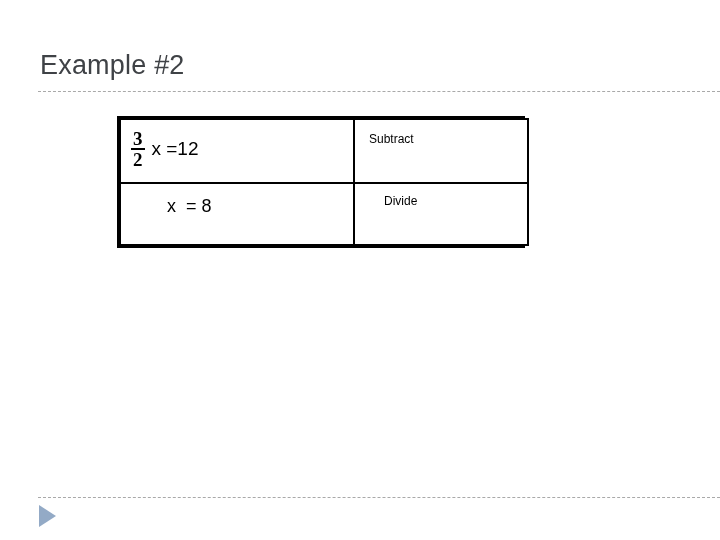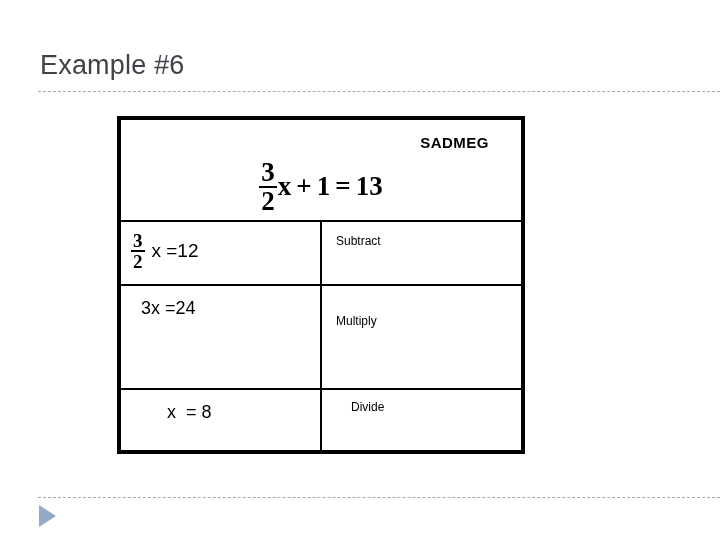--- a/index.html
+++ b/index.html
@@ -210,76 +210,47 @@
   .cell-sub-right  { position: relative; }
   .cell-sub-right .op-label  { position: absolute; left: 14px; top: 12px; }
   .cell-mul-right { position: relative; }
   .cell-mul-right .op-label  { position: absolute; left: 14px; top: 28px; }
   .cell-div-right { position: relative; }
   .cell-div-right .op-label  { position: absolute; left: 29px; top: 10px; }
 </style>
 </head>
 <body>
 
-<div class="slide-title">Example #6</div>
+<div class="slide-title">Example #2</div>
 
 <div class="rule-top"></div>
 
 <div class="calc-table">
   <table>
     <tbody>
 
-      <tr>
-        <td class="hdr-cell" colspan="2">
-          <div class="hdr-mnemonic">SADMEG</div>
-          <div class="hdr-equation">
-            <span class="math big">
-              <span class="frac">
-                <span class="num">3</span>
-                <span class="bar"></span>
-                <span class="den">2</span>
-              </span>
-              <span class="var">x</span>
-              <span class="op">+</span>
-              <span class="rhs">1</span>
-              <span class="op">=</span>
-              <span class="rhs">13</span>
-            </span>
-          </div>
-        </td>
-      </tr>
 
       <tr>
         <td class="col-left row-sub-left">
           <div class="cellwrap">
             <span class="math small">
               <span class="frac">
                 <span class="num">3</span>
                 <span class="bar"></span>
                 <span class="den">2</span>
               </span>
             </span>
             <span class="tail">x =12</span>
           </div>
         </td>
         <td class="col-right cell-sub-right">
           <span class="op-label">Subtract</span>
         </td>
       </tr>
 
-      <tr>
-        <td class="col-left row-mul-left">
-          <div class="cellwrap">
-            <span class="expr-sans">3x =24</span>
-          </div>
-        </td>
-        <td class="col-right cell-mul-right">
-          <span class="op-label">Multiply</span>
-        </td>
-      </tr>
 
       <tr>
         <td class="col-left row-div-left">
           <div class="cellwrap">
             <span class="expr-sans">x  = 8</span>
           </div>
         </td>
         <td class="col-right cell-div-right">
           <span class="op-label">Divide</span>
         </td>

